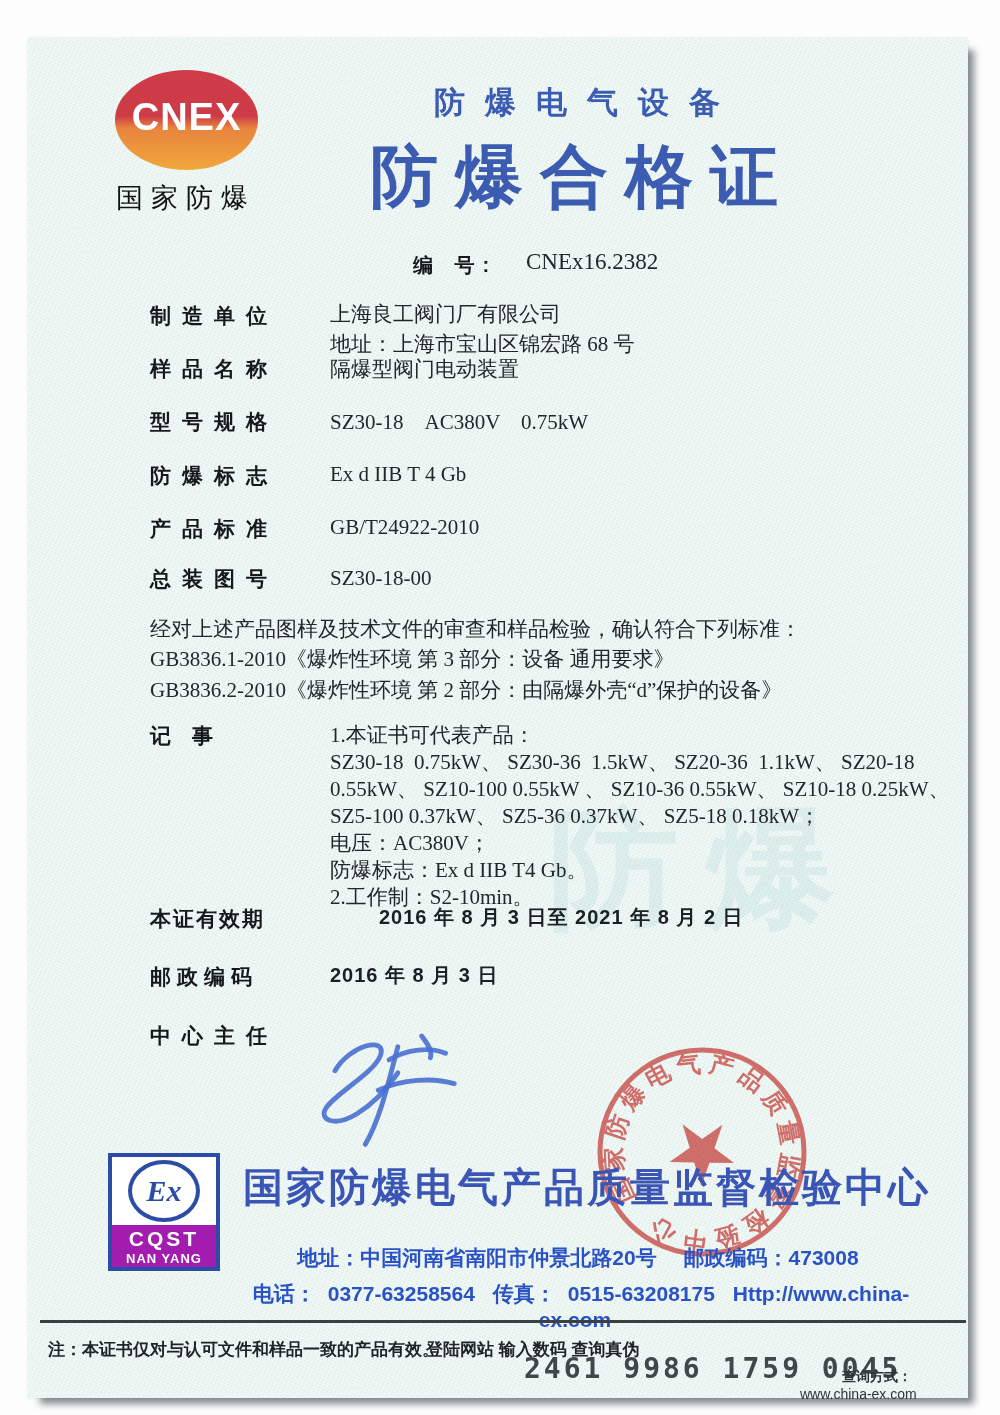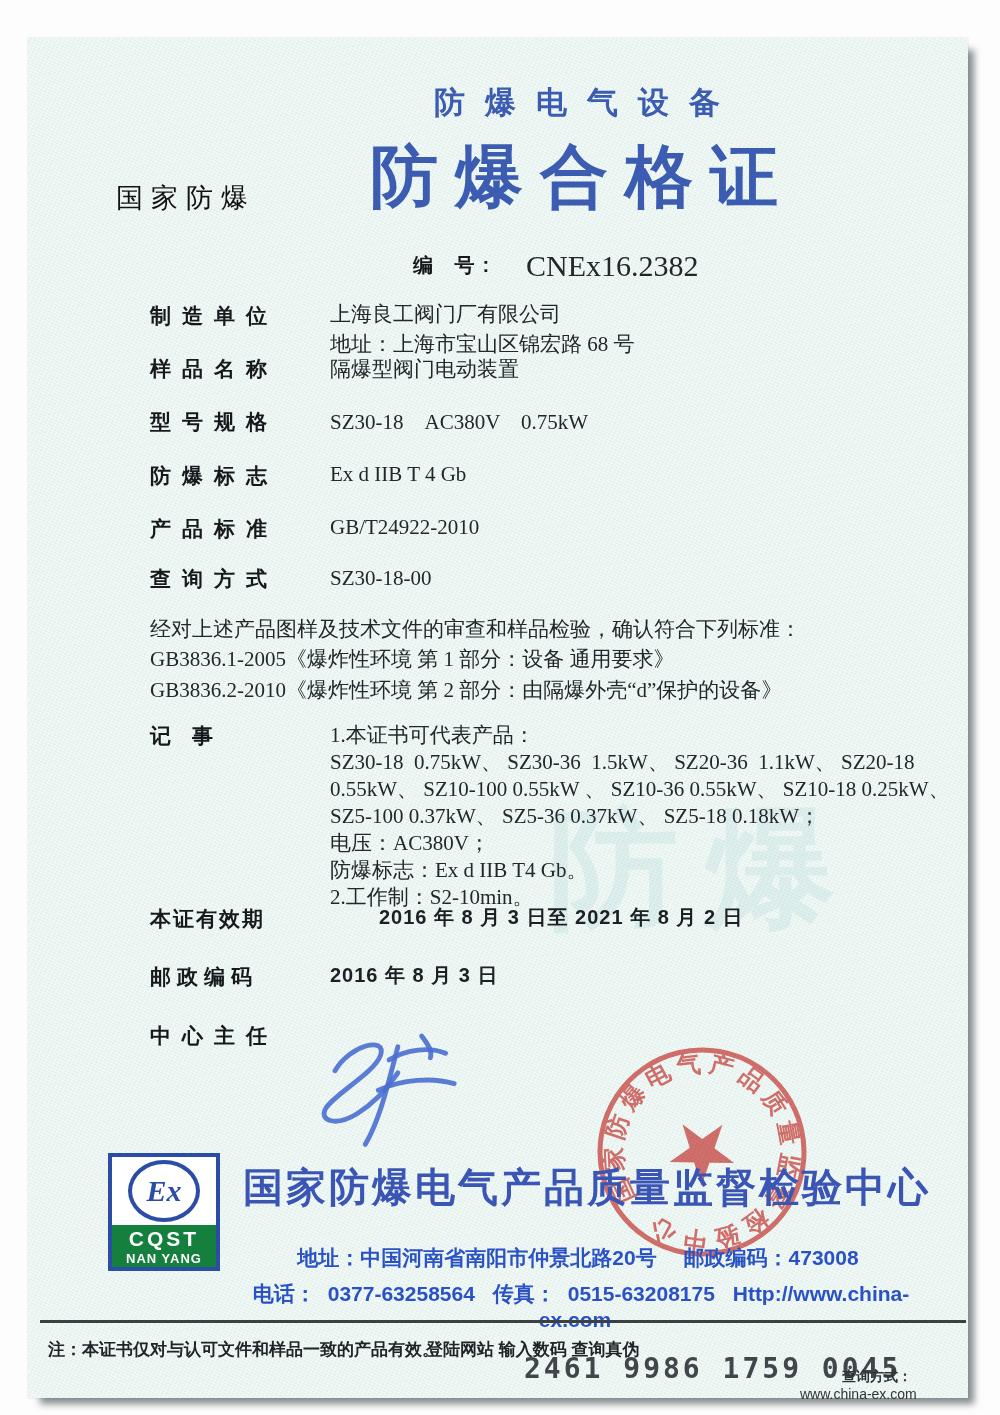--- a/index.html
+++ b/index.html
@@ -19,21 +19,21 @@
              background:linear-gradient(180deg,#ce3c49 0%,#cd3b47 46%,#e8833f 58%,#f1a83c 100%);
              display:flex;align-items:center;justify-content:center;}
   .cnex-oval span{color:#fff;font-weight:bold;font-size:38px;letter-spacing:1px;margin-top:-6px;}
   .cnex-caption{left:58px;top:142px;width:200px;text-align:center;font-size:27px;letter-spacing:8px;
                 color:#121212;font-weight:500;}
   .subtitle{left:329px;top:44px;width:440px;text-align:center;font-size:31px;font-weight:bold;
             color:#3b5cb0;letter-spacing:20px;padding-left:20px;box-sizing:border-box;}
   .title{left:286px;top:94px;width:520px;text-align:center;font-size:68px;font-weight:bold;
          color:#3b5cb0;letter-spacing:17px;padding-left:17px;box-sizing:border-box;}
   .certno-label{left:385px;top:214px;font-size:20px;font-weight:bold;letter-spacing:8px;color:#16181c;}
-  .certno{left:498px;top:211px;font-size:30px;color:#23262b;font-family:"Liberation Serif","DejaVu Serif",serif;}
+  .certno{left:498px;top:211px;font-size:23px;color:#23262b;font-family:"Liberation Serif","DejaVu Serif",serif;}
 
   
   .flabel{font-size:21px;font-weight:bold;letter-spacing:11px;color:#16181c;}
   .fval{font-size:21px;color:#23262b;font-family:"Liberation Serif","DejaVu Serif",serif;}
   .sval{font-size:20px;font-weight:bold;color:#1c1f24;letter-spacing:1px;}
 
   
   .rline{height:27px;line-height:27px;font-size:21px;color:#23262b;
          font-family:"Liberation Serif","DejaVu Serif",serif;white-space:pre;}
 
@@ -45,21 +45,21 @@
   .sig path{stroke:#4a6fd0;stroke-width:4.5;fill:none;stroke-linecap:round;opacity:.9;}
   .stamp{left:560px;top:1000px;opacity:.82;mix-blend-mode:multiply;}
 
   
   .exlogo{left:80px;top:1115px;width:112px;height:118px;border:4px solid #2c4da5;background:#fff;
           box-sizing:border-box;display:flex;flex-direction:column;}
   .excircle{width:72px;height:62px;border:4px solid #2c4da5;border-radius:50%;margin:3px auto 0 auto;
             display:flex;align-items:center;justify-content:center;box-sizing:border-box;}
   .excircle span{font-family:"Liberation Serif","DejaVu Serif",serif;font-style:italic;font-weight:bold;
                  font-size:30px;color:#2c4da5;}
-  .exblue{flex:1;background:#15803d;color:#fff;text-align:center;margin-top:3px;}
+  .exblue{flex:1;background:#a21caf;color:#fff;text-align:center;margin-top:3px;}
   .exblue .l1{font-size:21px;letter-spacing:3px;font-weight:bold;margin-top:2px;}
   .exblue .l2{font-size:13px;letter-spacing:1px;font-weight:bold;}
   .orgname{left:206px;top:1122px;width:706px;text-align:center;font-size:40px;font-weight:bold;
            color:#3a55b4;letter-spacing:3px;font-family:"Liberation Serif","DejaVu Serif",serif;}
   .contact{left:180px;width:740px;text-align:center;color:#2a52c4;font-weight:bold;font-size:21px;margin-top:24px;}
   .addr{top:1182px;}
   .phone{top:1218px;}
   .contact span{margin:0 6px;}
   .divider{left:12px;top:1282px;width:926px;height:2.5px;background:#3c4043;}
   .note{left:20px;top:1300px;font-size:17px;font-weight:bold;color:#202328;}
@@ -70,20 +70,23 @@
   .query b{font-weight:bold;margin-left:42px;}
 </style>
 </head>
 <body>
 
 <div class="page">
   <div class="paper">
 
     <div class="abs watermark">防爆</div>
 
+    <div class="abs cnex-oval">
+      <span>CNEX</span>
+    </div>
     <div class="abs cnex-caption">国家防爆</div>
     <div class="abs subtitle">防爆电气设备</div>
     <div class="abs title">防爆合格证</div>
     <div class="abs certno-label">编 号:</div>
     <div class="abs certno">CNEx16.2382</div>
 
     <div class="abs flabel" style="left:122px;top:264px;">制造单位</div>
     <div class="abs fval" style="left:302px;top:262px;">上海良工阀门厂有限公司</div>
     <div class="abs fval" style="left:302px;top:292px;">地址：上海市宝山区锦宏路 68 号</div>
 
@@ -92,25 +95,25 @@
 
     <div class="abs flabel" style="left:122px;top:370px;">型号规格</div>
     <div class="abs fval pre" style="left:302px;top:370px;">SZ30-18　AC380V　0.75kW</div>
 
     <div class="abs flabel" style="left:122px;top:424px;">防爆标志</div>
     <div class="abs fval" style="left:302px;top:424px;">Ex d IIB T 4 Gb</div>
 
     <div class="abs flabel" style="left:122px;top:477px;">产品标准</div>
     <div class="abs fval" style="left:302px;top:477px;">GB/T24922-2010</div>
 
-    <div class="abs flabel" style="left:122px;top:527px;">查询方式</div>
+    <div class="abs flabel" style="left:122px;top:527px;">总装图号</div>
     <div class="abs fval" style="left:302px;top:528px;">SZ30-18-00</div>
 
     <div class="abs fval" style="left:122px;top:577px;">经对上述产品图样及技术文件的审查和样品检验，确认符合下列标准：</div>
-    <div class="abs fval" style="left:122px;top:607px;">GB3836.1-2005《爆炸性环境 第 1 部分：设备 通用要求》</div>
+    <div class="abs fval" style="left:122px;top:607px;">GB3836.1-2010《爆炸性环境 第 3 部分：设备 通用要求》</div>
     <div class="abs fval" style="left:122px;top:638px;">GB3836.2-2010《爆炸性环境 第 2 部分：由隔爆外壳“d”保护的设备》</div>
 
     <div class="abs flabel" style="left:122px;top:684px;letter-spacing:0;">记　事</div>
     <div class="abs" style="left:302px;top:684px;">
       <div class="rline">1.本证书可代表产品：</div>
       <div class="rline">SZ30-18  0.75kW、 SZ30-36  1.5kW、 SZ20-36  1.1kW、 SZ20-18</div>
       <div class="rline">0.55kW、 SZ10-100 0.55kW 、 SZ10-36 0.55kW、 SZ10-18 0.25kW、</div>
       <div class="rline">SZ5-100 0.37kW、 SZ5-36 0.37kW、 SZ5-18 0.18kW；</div>
       <div class="rline">电压：AC380V；</div>
       <div class="rline">防爆标志：Ex d IIB T4 Gb。</div>

